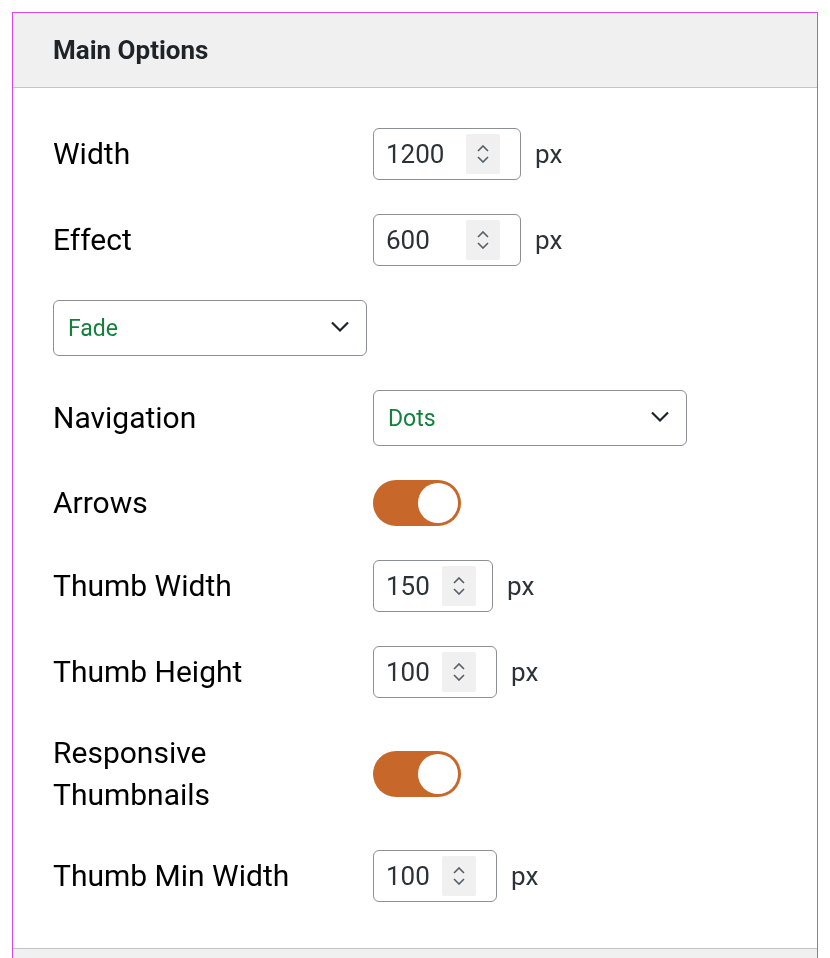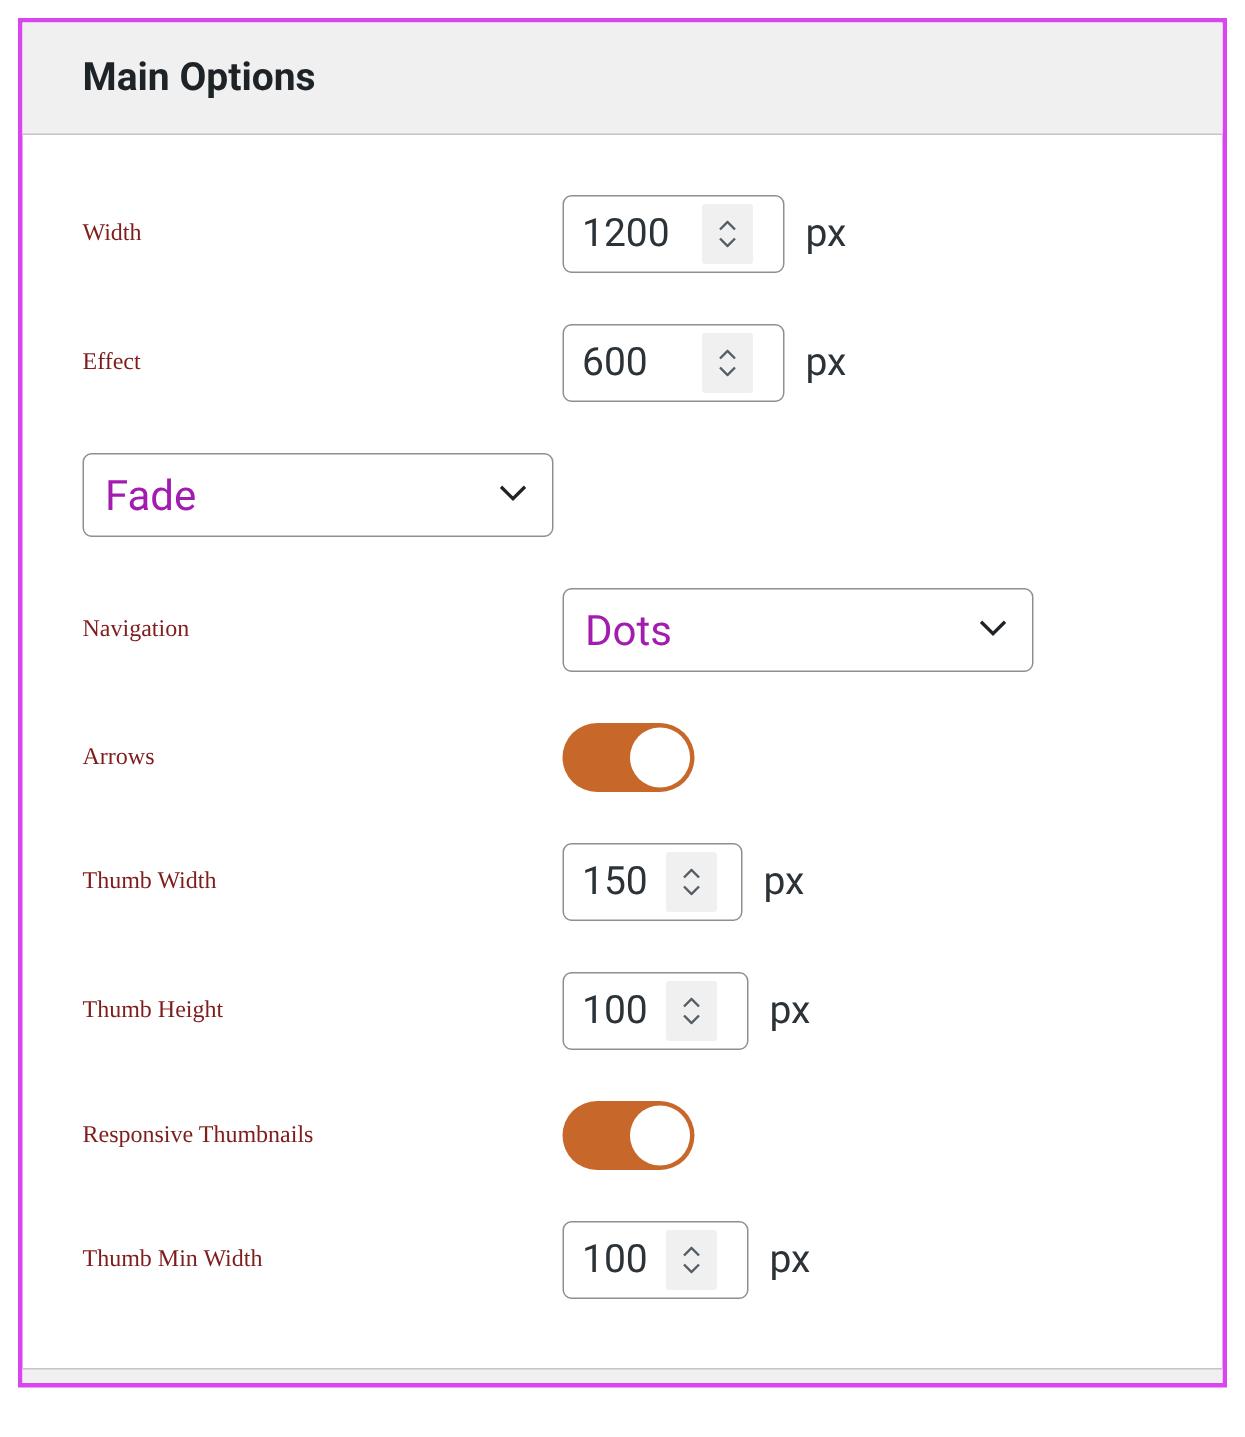--- a/index.html
+++ b/index.html
@@ -7,21 +7,21 @@
       margin: 0;
       padding: 0;
     }
     body {
       font-family: -apple-system, BlinkMacSystemFont, "Segoe UI", Roboto, sans-serif;
       background: #ffffff;
       padding: 12px;
       color: #2c3338;
     }
     .panel {
-      border: 3px solid #d946ef;
+      border: 1px solid #d946ef;
       background: #ffffff;
     }
     .panel-header {
       background: #f0f0f1;
       border-bottom: 1px solid #c3c4c7;
       padding: 22px 40px;
     }
     .panel-header h2 {
       font-size: 26px;
       font-weight: 700;
@@ -33,25 +33,24 @@
     .form-row {
       display: flex;
       align-items: center;
       margin-bottom: 34px;
     }
     .form-row:last-child {
       margin-bottom: 6px;
     }
     .form-label {
       width: 320px;
-      font-size: 16px;
-      color: #7f1d1d;
+      font-size: 30px;
+      color: #000000;
       line-height: 1.4;
       padding-right: 16px;
-      font-family: Liberation Serif, serif;
     }
     .form-control-wrap {
       display: flex;
       align-items: center;
       gap: 14px;
     }
     .num-input {
       display: inline-flex;
       align-items: center;
       border: 1px solid #8c8f94;
@@ -95,22 +94,22 @@
       border: 1px solid #8c8f94;
       border-radius: 6px;
       background: #fff;
       height: 56px;
       width: 314px;
       display: flex;
       align-items: center;
       padding: 0 50px 0 14px;
     }
     .select-wrap .select-value {
-      font-size: 28px;
-      color: #a21caf;
+      font-size: 23px;
+      color: #15803d;
       text-align: right;
     }
     .select-wrap .chev {
       position: absolute;
       right: 16px;
       top: 50%;
       transform: translateY(-50%);
     }
     .select-wrap .chev svg {
       width: 20px;

